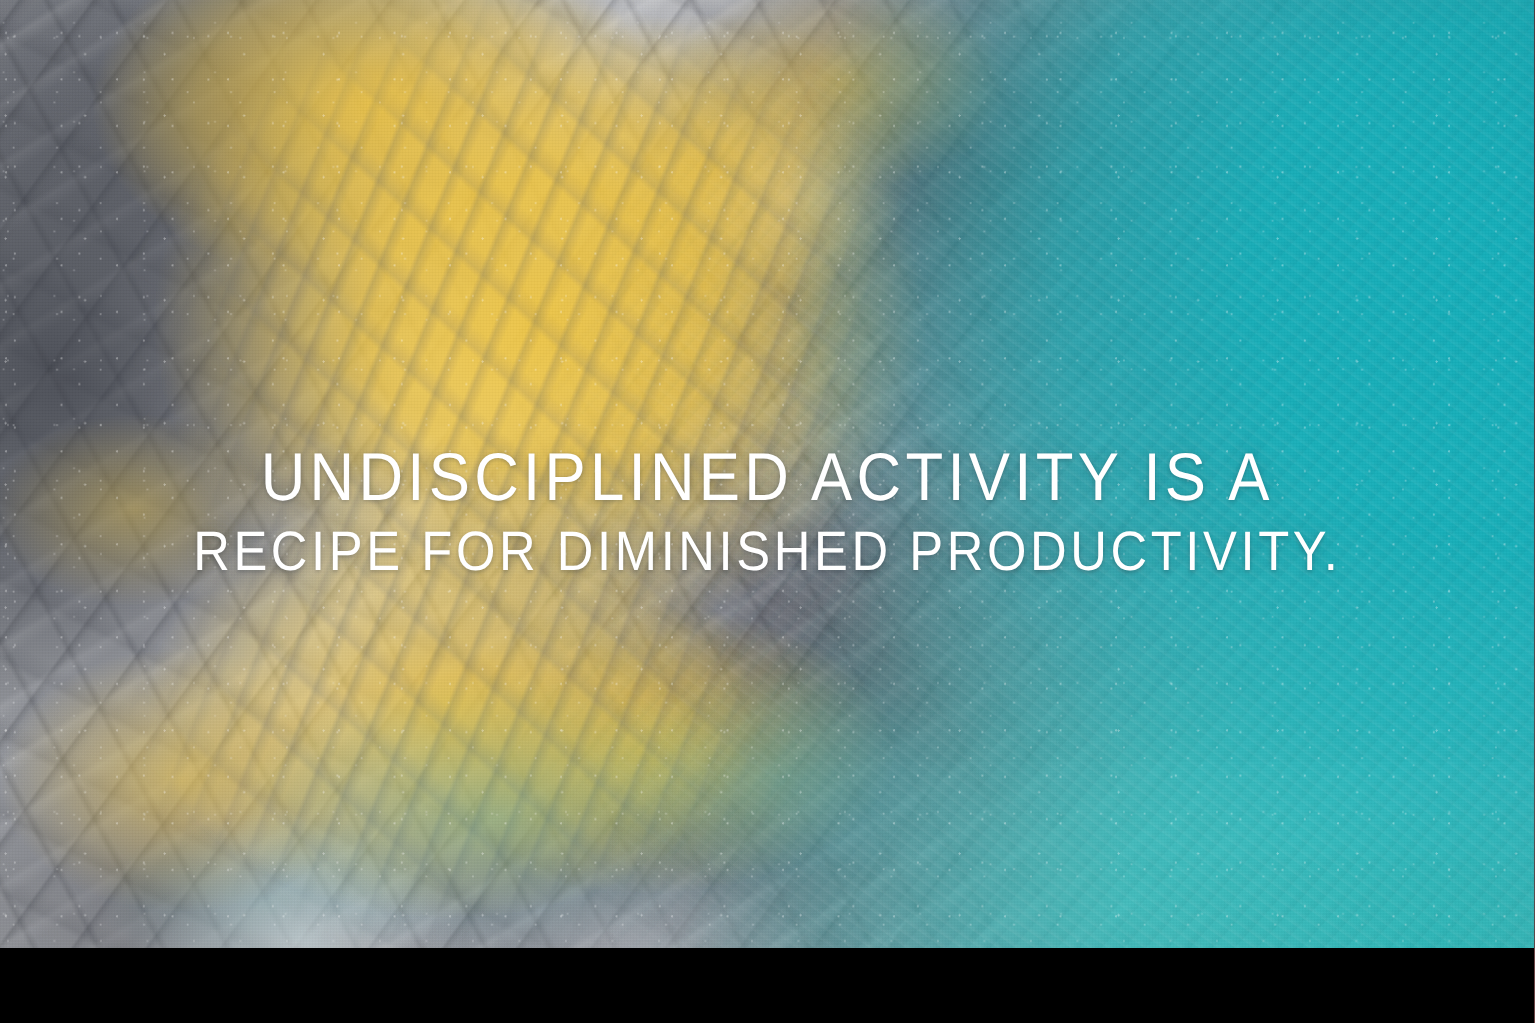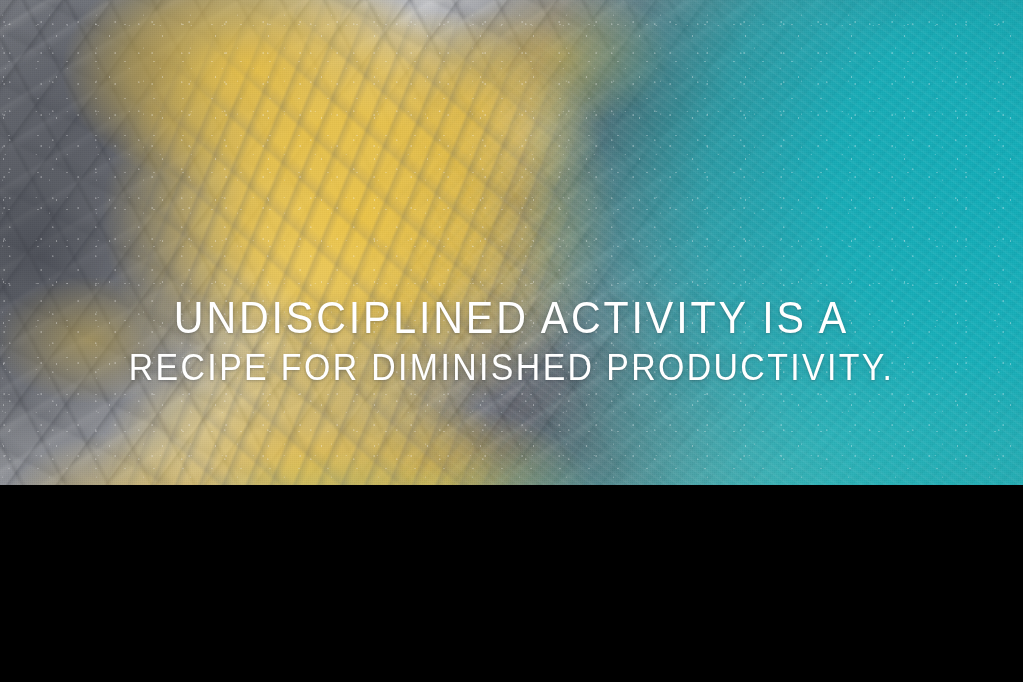--- a/index.html
+++ b/index.html
@@ -8,21 +8,21 @@
     padding: 0;
     background: #000;
   }
   body {
     font-family: "Liberation Sans", sans-serif;
   }
 
   #canvas {
     position: relative;
     width: 1023px;
-    height: 485px;
+    height: 632px;
     overflow: hidden;
     background: #b91c1c;
   }
 
   
   .layer {
     position: absolute;
     inset: 0;
     pointer-events: none;
   }

